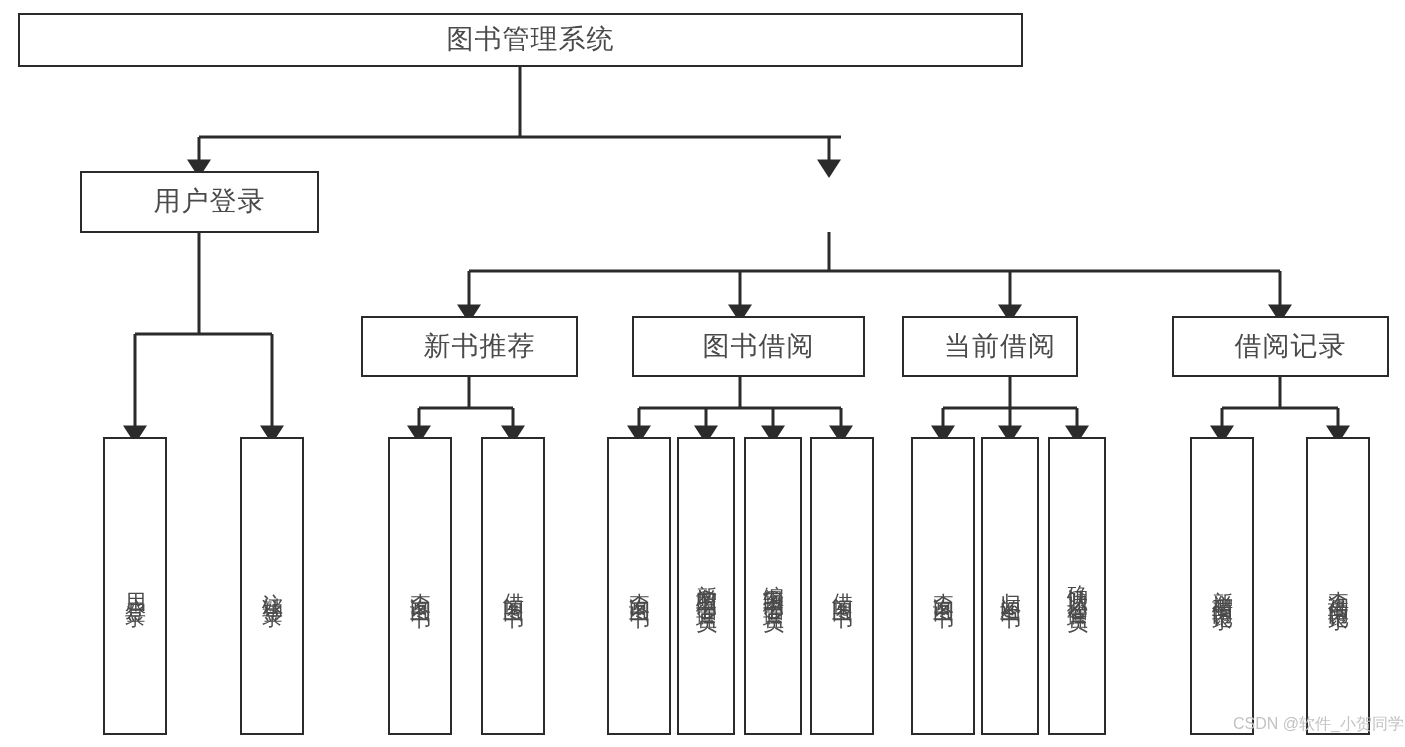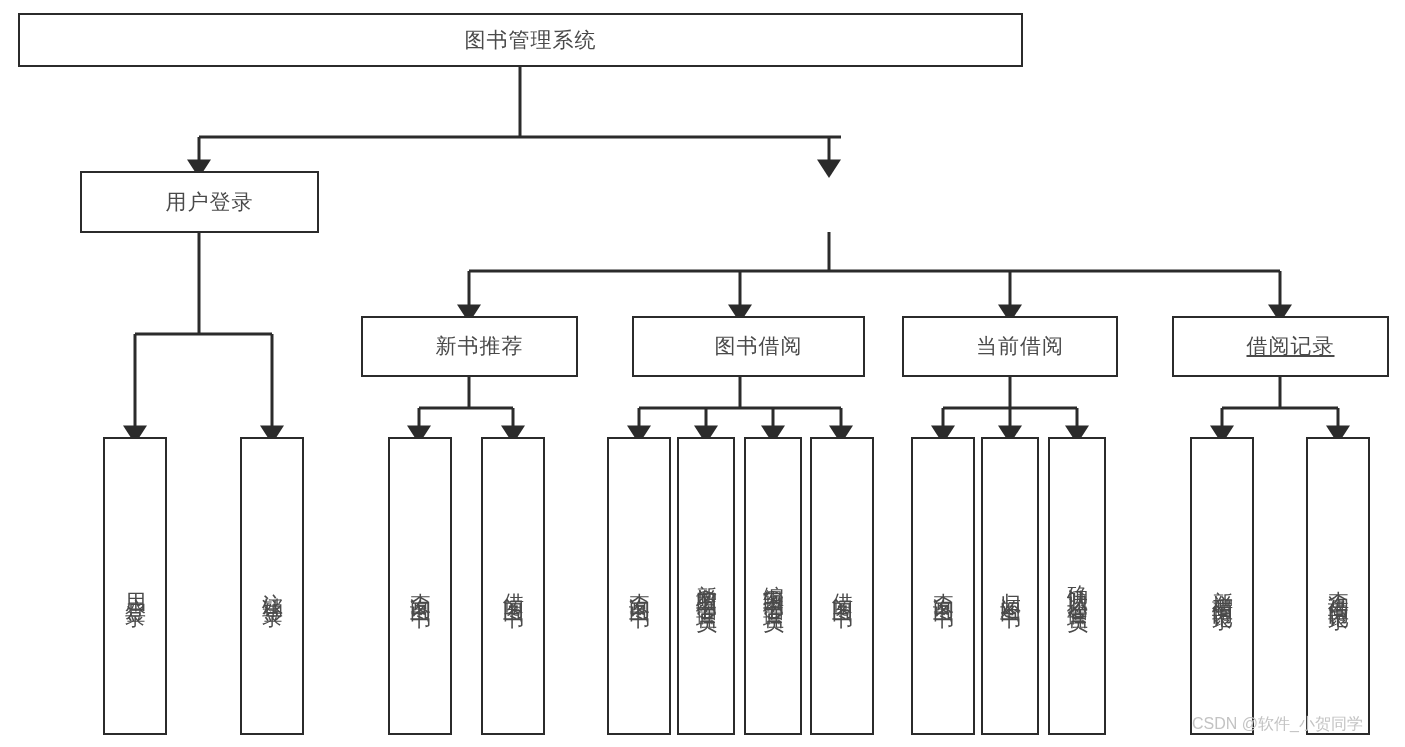--- a/index.html
+++ b/index.html
@@ -31,21 +31,21 @@
     box-sizing: border-box;
     border: 2px solid #2b2b2b;
     background: #ffffff;
     display: flex;
     align-items: center;
     justify-content: center;
     color: #4a4a4a;
     line-height: 1.18;
   }
   .node.horiz {
-    font-size: 21px;
+    font-size: 27px;
     letter-spacing: 1px;
     white-space: nowrap;
     padding-left: 20px;
   }
   .node.vert {
     writing-mode: vertical-rl;
     text-orientation: upright;
     font-size: 21px;
     letter-spacing: 5px;
     align-items: center;
@@ -55,20 +55,21 @@
   }
   .node.vert.tall-text {
     letter-spacing: 4px;
   }
   .watermark {
     position: absolute;
     font-size: 16px;
     color: #c3c3c3;
     white-space: nowrap;
     user-select: none;
+    padding-left: 41px;
   }
 </style>
 </head>
 <body>
 
 <div id="canvas">
 
   <svg id="wires" viewBox="0 0 1405 747">
     <defs>
       <marker id="arrow" markerWidth="10" markerHeight="10" refX="2.2" refY="4" orient="auto" markerUnits="strokeWidth">
@@ -130,25 +131,25 @@
 
 
   <div class="node horiz" style="left:361px; top:316px; width:217px; height:61px;align-items:center;">
     <span>新书推荐</span>
   </div>
 
   <div class="node horiz" style="left:632px; top:316px; width:233px; height:61px;">
     <span>图书借阅</span>
   </div>
 
-  <div class="node horiz" style="left:902px; top:316px; width:216px; height:61px;">
+  <div class="node horiz" style="left:902px; top:316px; width:176px; height:61px;">
     <span>当前借阅</span>
   </div>
 
-  <div class="node horiz" style="left:1172px; top:316px; width:217px; height:61px;text-decoration:underline;">
+  <div class="node horiz" style="left:1172px; top:316px; width:217px; height:61px;">
     <span>借阅记录</span>
   </div>
 
   <div class="node vert" style="left:103px; top:437px; width:64px; height:298px;">
     <span>用户登录</span>
   </div>
 
   <div class="node vert" style="left:240px; top:437px; width:64px; height:298px;">
     <span>注销登录</span>
   </div>

